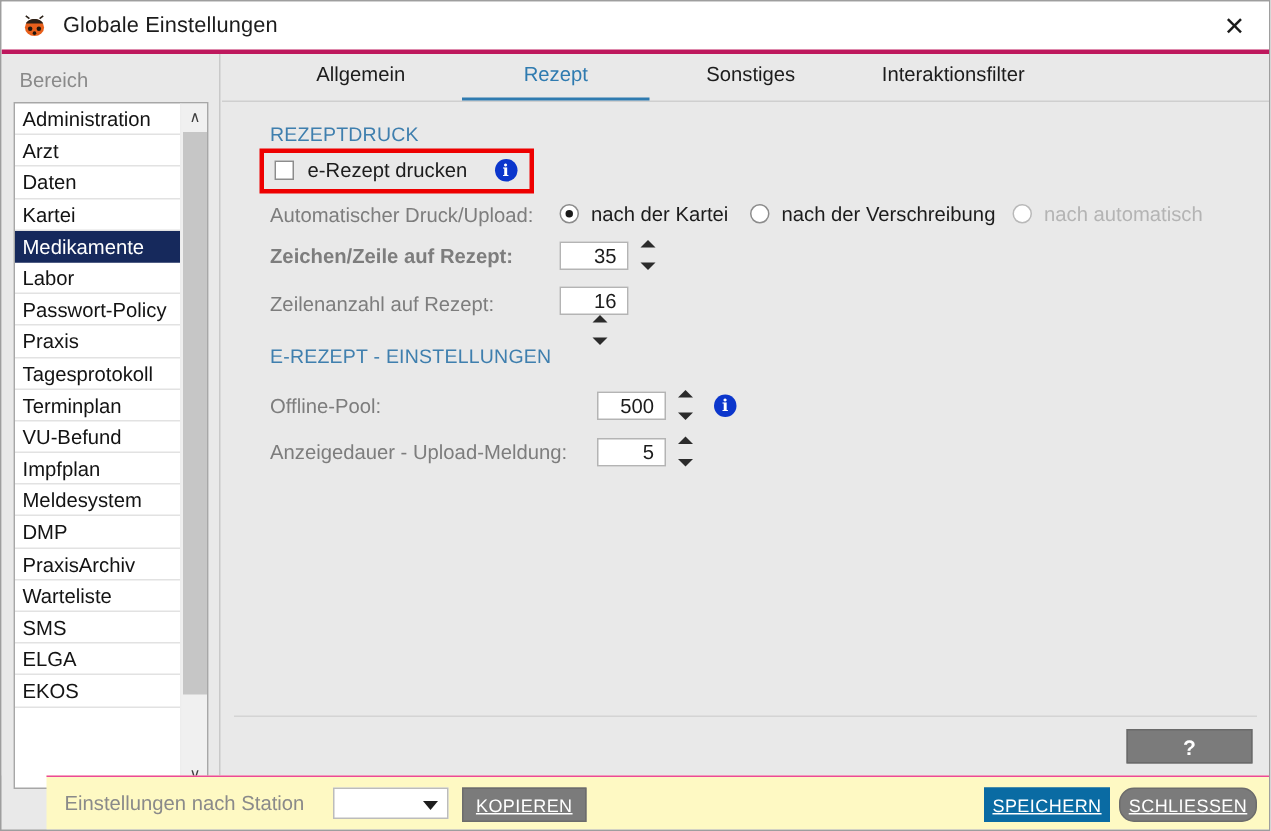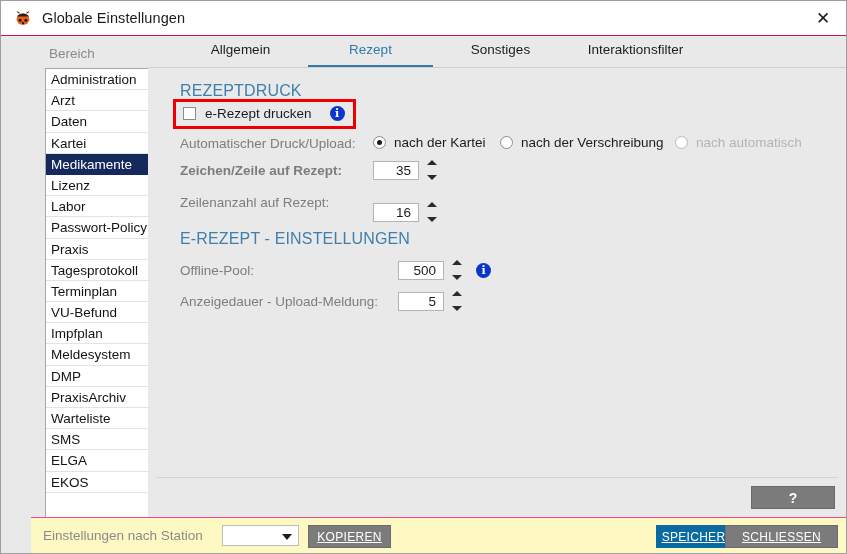--- a/index.html
+++ b/index.html
@@ -27,21 +27,21 @@
 
   
   .titlebar {
     position: absolute;
     left: 0; top: 0;
     width: 845px;
     height: 35px;
     background: #ffffff;
     display: flex;
     align-items: center;
-    border-bottom: 1px solid #be185d;
+    border-bottom: 3px solid #be185d;
     box-sizing: border-box;
   }
   .title-icon {
     width: 18px; height: 18px;
     margin-left: 13px;
     position: relative;
     flex: none;
   }
   .title-text {
     margin-left: 10px;
@@ -63,21 +63,20 @@
 
   
   .left-col {
     position: absolute;
     left: 0; top: 35px;
     width: 146px;
     bottom: 36px;
     background: #e9e9e9;
     border-right: 1px solid #c9c9c9;
     box-sizing: border-box;
-    margin-left: 36px;
   }
   .bereich-label {
     position: absolute;
     left: 12px; top: 10px;
     font-size: 13.5px;
     color: #8a8a8a;
   }
   .listbox {
     position: absolute;
     left: 8px; top: 32px;
@@ -157,21 +156,21 @@
     color: #1c1c1c;
     box-sizing: border-box;
   }
   .tab.active {
     color: #2f7bb0;
     border-bottom: 2.5px solid #2f7bb0;
   }
 
   .section-title {
     position: absolute;
-    font-size: 16px;
+    font-size: 13px;
     color: #3f7fae;
     letter-spacing: .15px;
   }
   .field-label {
     position: absolute;
     font-size: 13.5px;
     color: #7d7d7d;
     white-space: nowrap;
   }
 
@@ -378,21 +377,20 @@
 
   <div class="left-col">
     <div class="bereich-label">Bereich</div>
     <div class="listbox">
       <div class="list-scroll" id="list-scroll">
           <div class="list-item">Administration</div>
           <div class="list-item">Arzt</div>
           <div class="list-item">Daten</div>
           <div class="list-item">Kartei</div>
           <div class="list-item selected">Medikamente</div>
-          <div class="list-item">Lizenz</div>
           <div class="list-item">Labor</div>
           <div class="list-item">Passwort-Policy</div>
           <div class="list-item">Praxis</div>
           <div class="list-item">Tagesprotokoll</div>
           <div class="list-item">Terminplan</div>
           <div class="list-item">VU-Befund</div>
           <div class="list-item">Impfplan</div>
           <div class="list-item">Meldesystem</div>
           <div class="list-item">DMP</div>
           <div class="list-item">PraxisArchiv</div>
@@ -446,21 +444,21 @@
     <div class="field-label" style="left:32px; top:127px;font-weight:bold;">Zeichen/Zeile auf Rezept:</div>
     <div class="spin" style="left:225px; top:124px;">
       <input class="spin-field" type="text" readonly="" value="35" style="">
       <span class="spin-btns">
         <i class="up"></i>
         <i class="down"></i>
       </span>
     </div>
 
     <div class="field-label" style="left:32px; top:159px;">Zeilenanzahl auf Rezept:</div>
-    <div class="spin" style="left:225px; top:166px;">
+    <div class="spin" style="left:225px; top:155px;flex-direction:column;">
       <input class="spin-field" type="text" readonly="" value="16" style="">
       <span class="spin-btns">
         <i class="up"></i>
         <i class="down"></i>
       </span>
     </div>
 
     <div class="section-title" style="left:32px; top:194px;">E-REZEPT - EINSTELLUNGEN</div>
 
     <div class="field-label" style="left:32px; top:227px;">Offline-Pool:</div>
@@ -486,16 +484,16 @@
     <div class="help-btn">?</div>
   </div>
 
   <div class="footer">
     <span class="footer-label">Einstellungen nach Station</span>
     <div class="footer-select">
       <span class="caret"></span>
     </div>
     <div class="btn grey" style="left:277px; top:7px; width:83px;">KOPIEREN</div>
     <div class="btn blue" style="right:106px; top:7px; width:84px;">SPEICHERN</div>
-    <div class="btn grey" style="right:8px; top:7px; width:113px;">SCHLIESSEN</div>
+    <div class="btn grey" style="right:8px; top:7px; width:92px;border-radius:10px;">SCHLIESSEN</div>
   </div>
 
 </div>
 
 </body></html>

